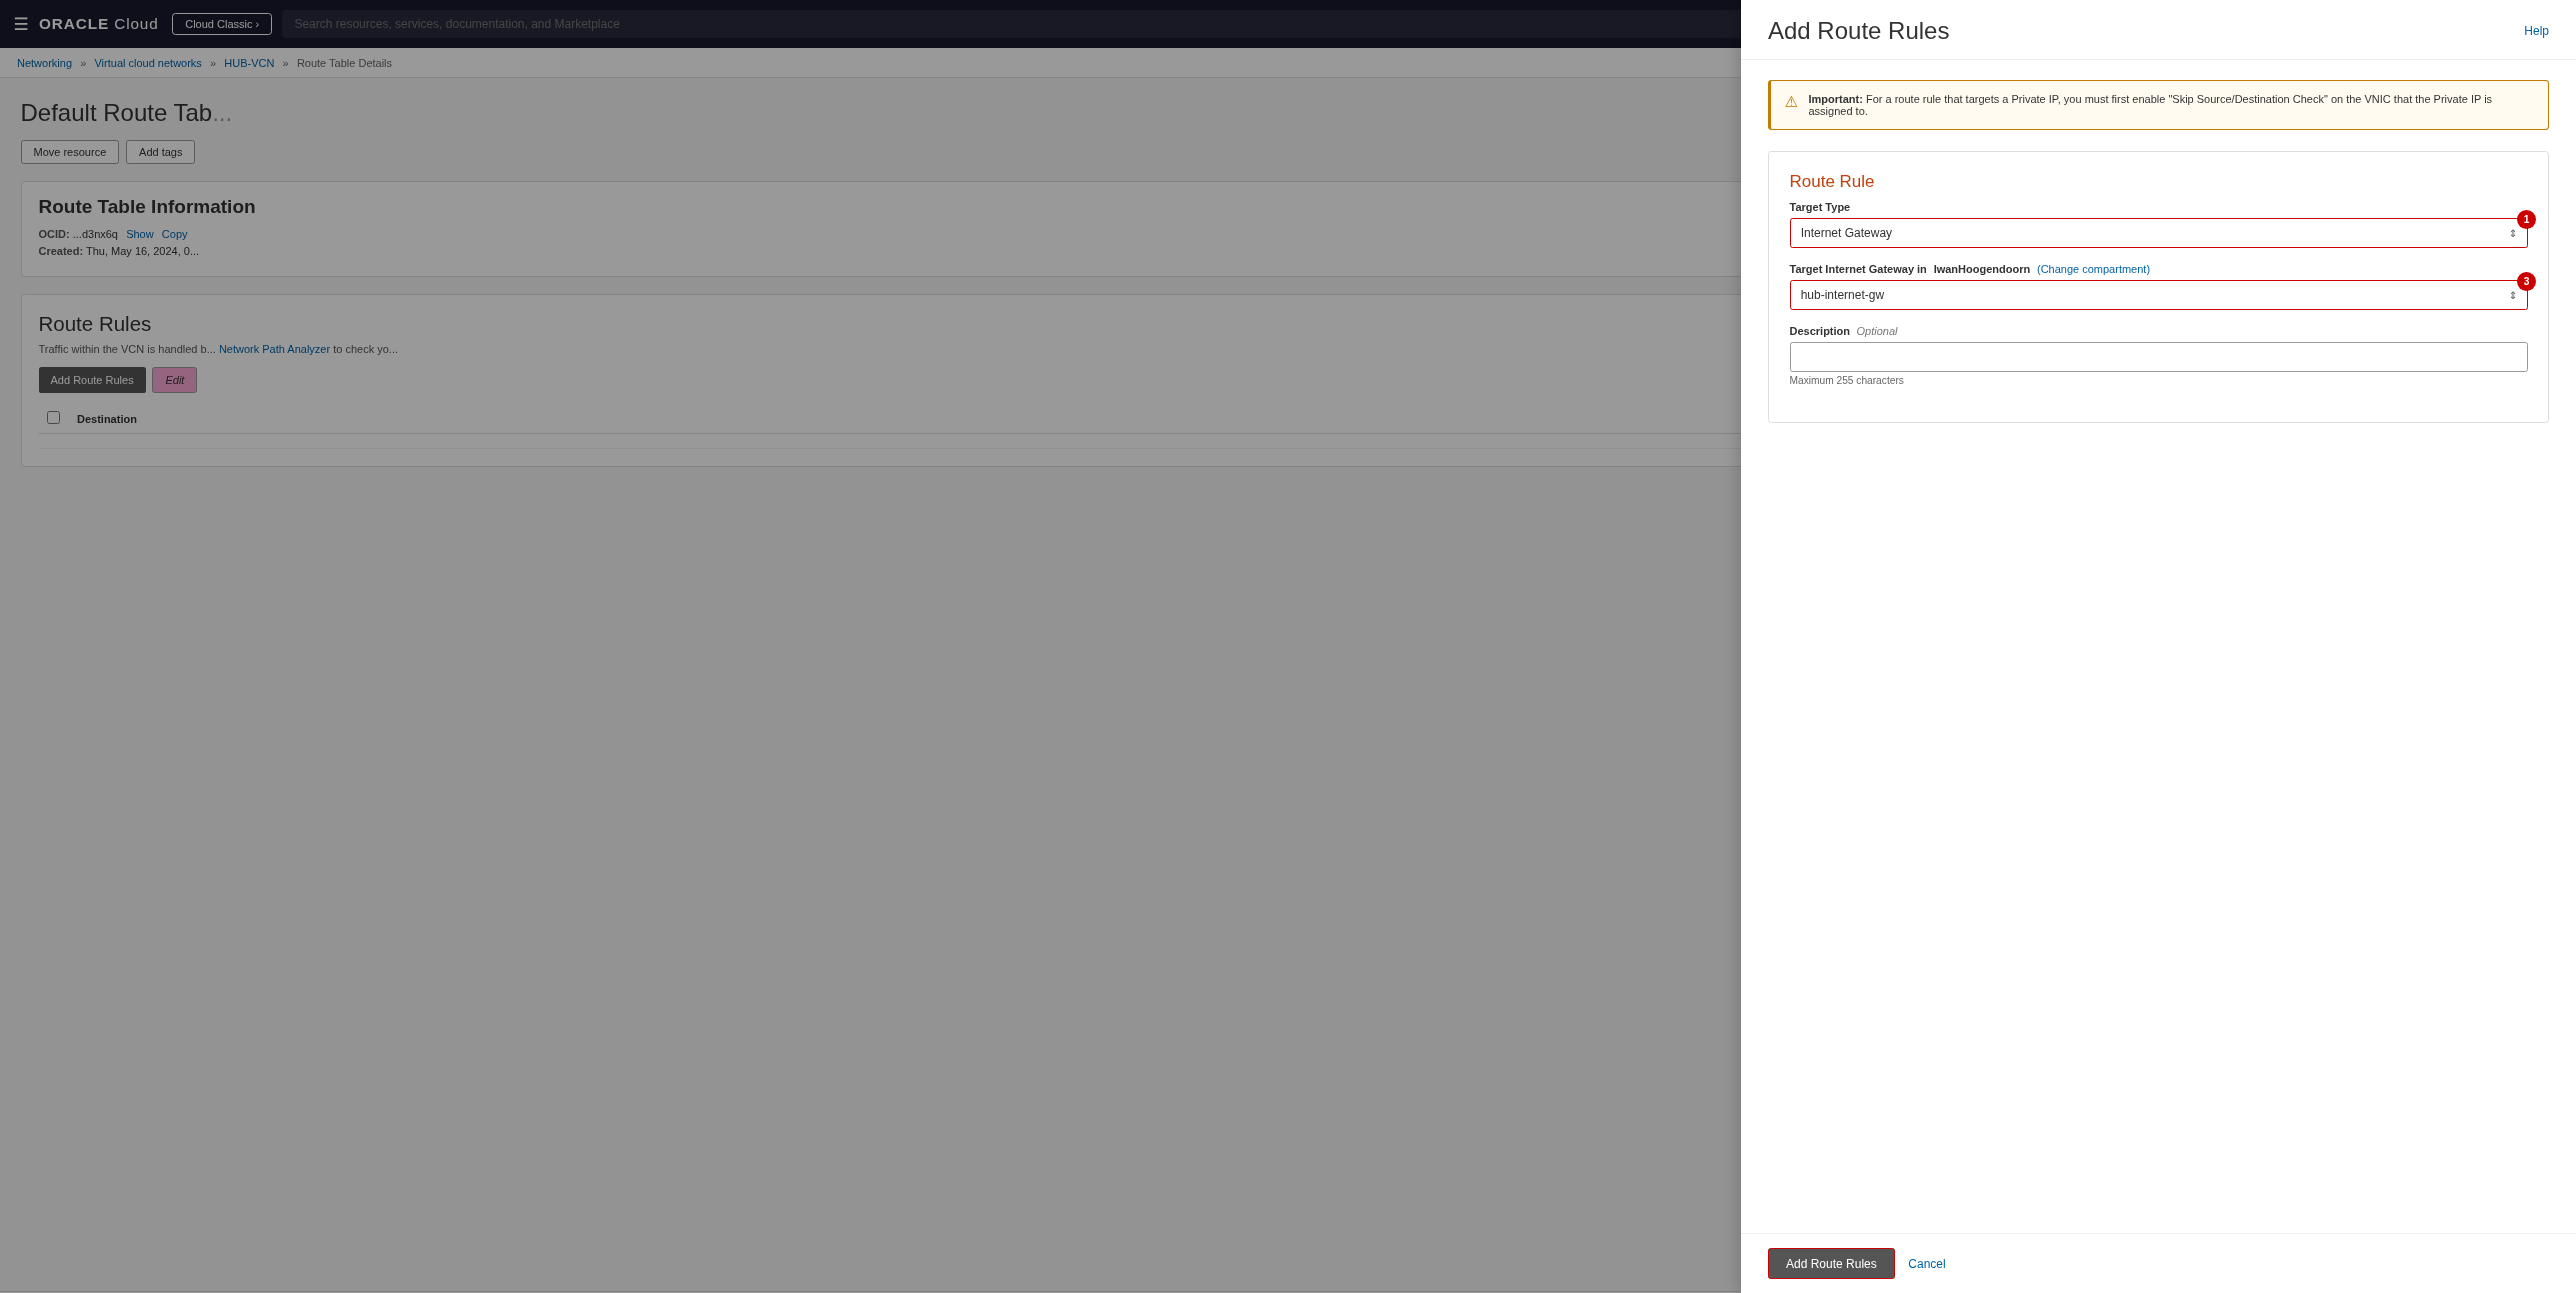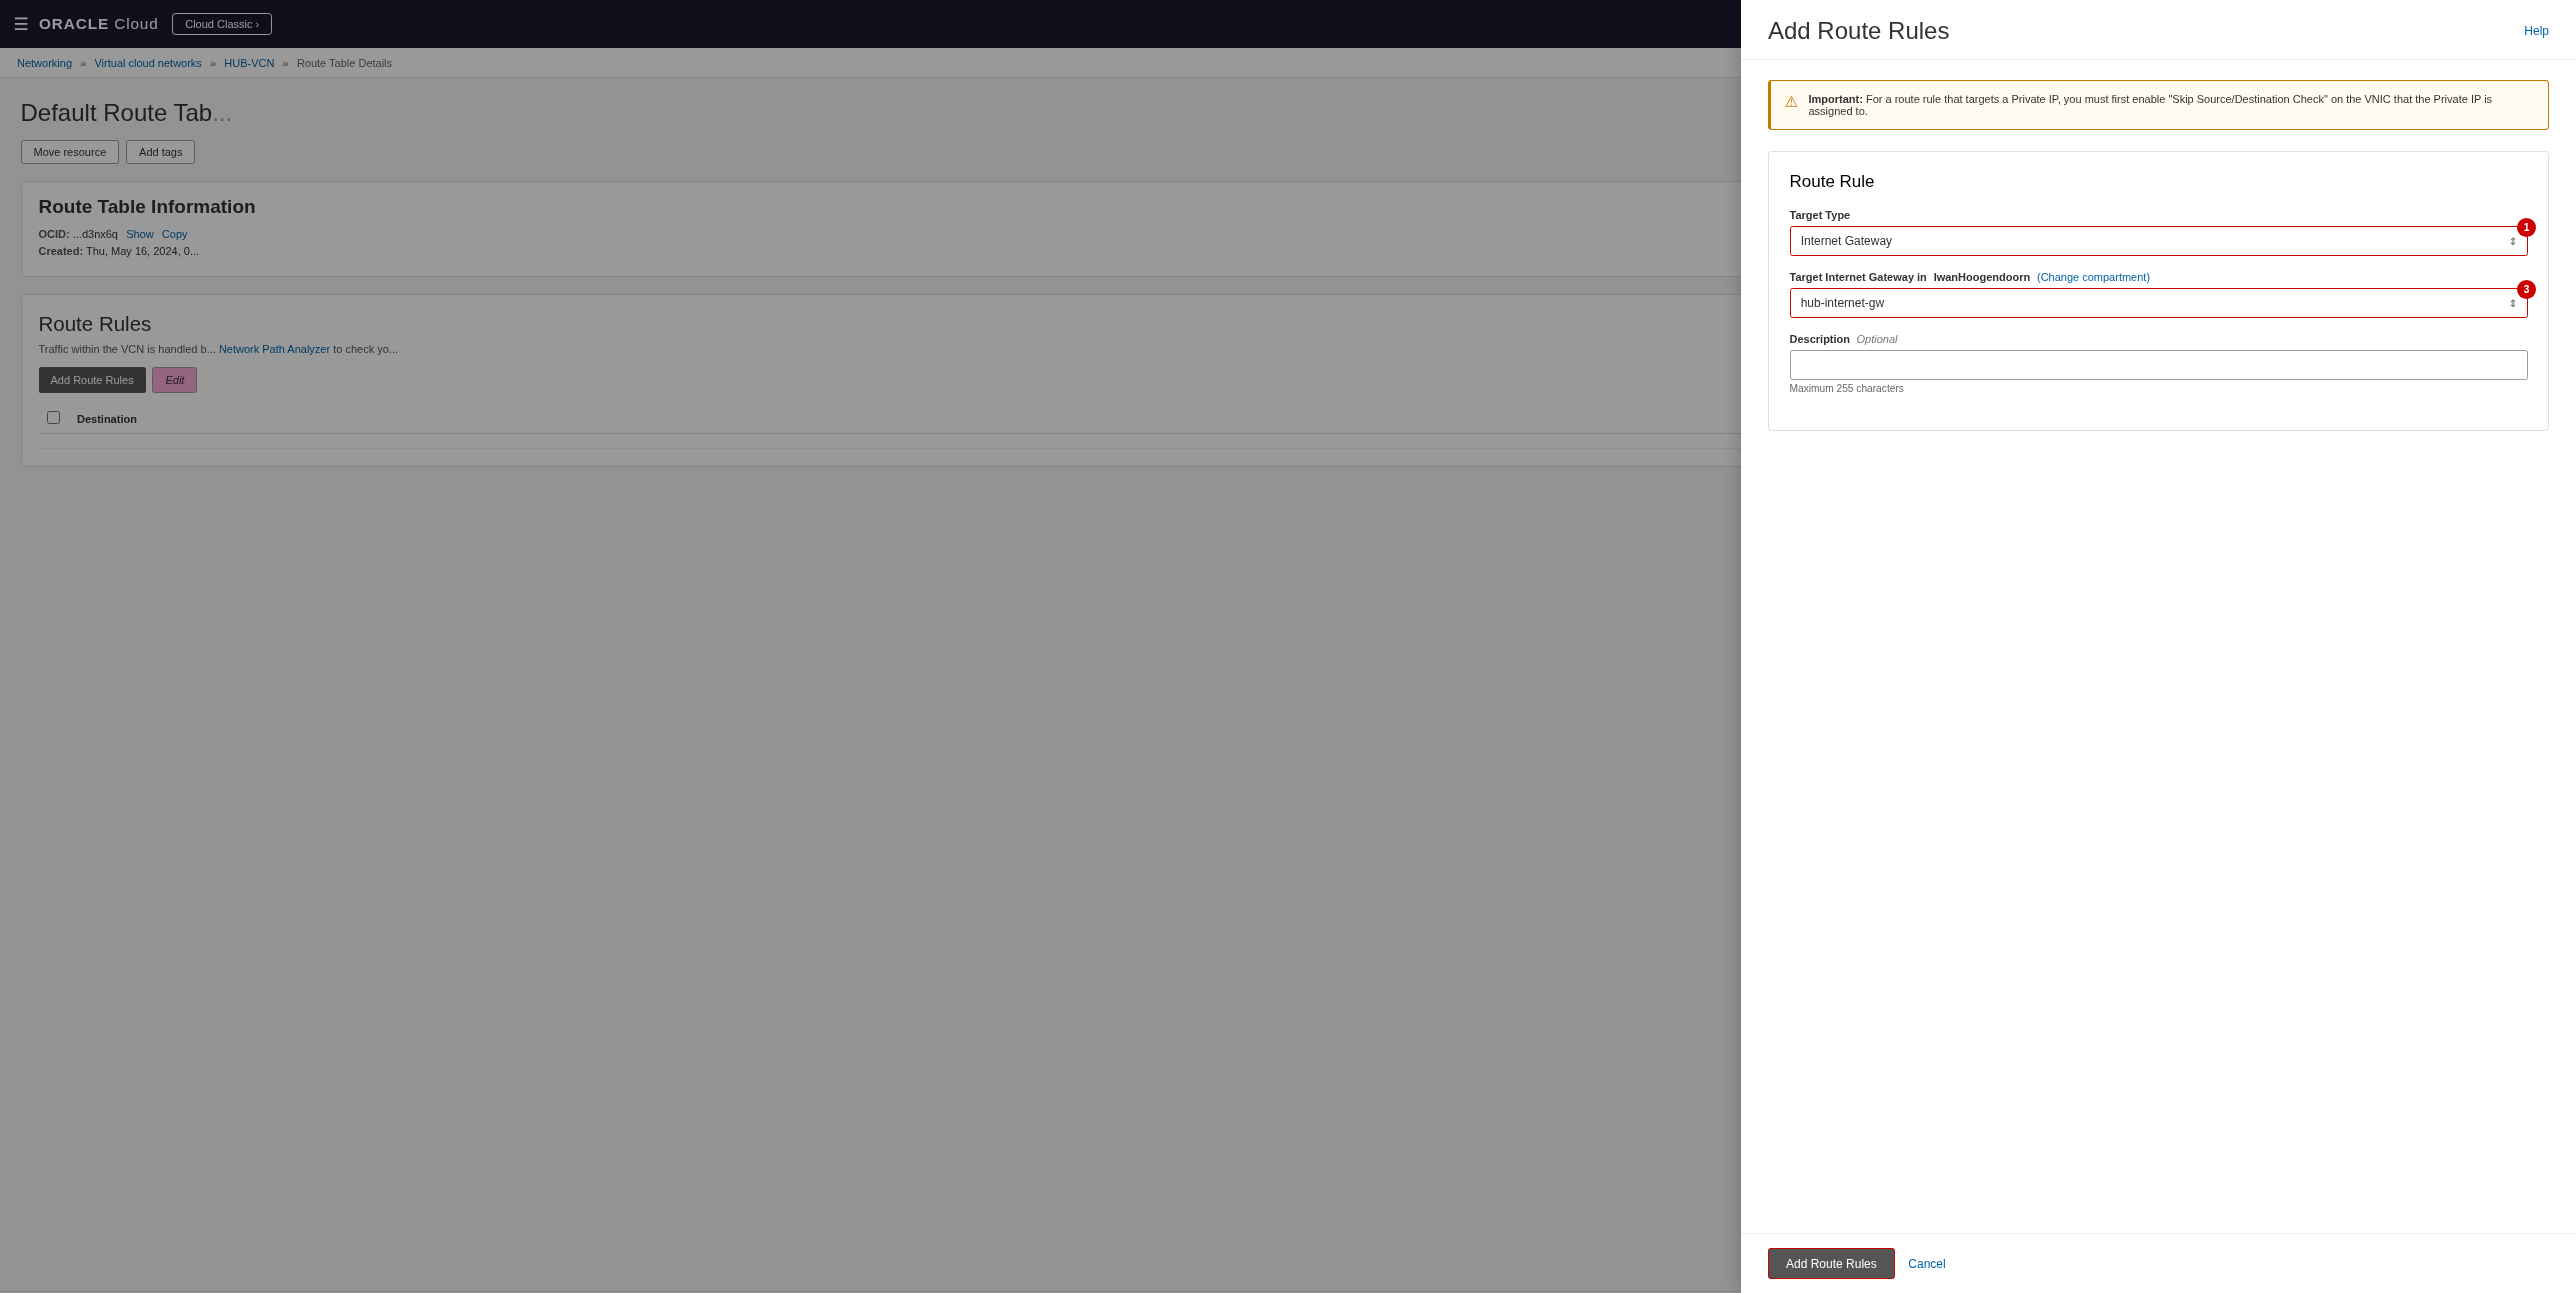--- a/index.html
+++ b/index.html
@@ -230,21 +230,21 @@
     .important-text { font-size: 11px; color: #333; }
     .important-text strong { color: #333; }
 
     
     .form-card {
       border: 0.9px solid #ddd;
       border-radius: 3.4px;
       padding: 20.5px;
       background: #fff;
     }
-    .form-card-title { font-size: 17px; font-weight: 400; margin-bottom: 17px; color: #000000; }
+    .form-card-title { font-size: 17px; font-weight: 400; margin-bottom: 9px; color: #c2410c; }
 
     .form-group { margin-bottom: 15.3px; }
     .form-label { font-size: 11px; font-weight: 600; color: #333; margin-bottom: 5.1px; display: block; }
     .form-label .optional { font-weight: 400; font-style: italic; color: #777; margin-left: 3.4px; }
 
     .form-select, .form-input {
       width: 100%;
       padding: 6.8px 10.2px;
       border: 0.9px solid #999;
       border-radius: 2.6px;
@@ -338,20 +338,21 @@
       color: #555;
     }
   </style>
 </head>
 <body>
 
 <nav class="top-nav">
   <span class="hamburger-icon">☰</span>
   <span class="oracle-logo"><span>ORACLE</span> Cloud</span>
   <button class="cloud-classic-btn">Cloud Classic ›</button>
+  <input class="search-bar" type="text" placeholder="Search resources, services, documentation, and Marketplace" style="">
   <div class="nav-right">
     <div class="nav-region">
       <span>Germany Central (Frankfurt)</span>
       <span>▾</span>
     </div>
     <span class="nav-icon">⬜</span>
     <span class="nav-icon">🔔</span>
     <span class="nav-icon">?</span>
     <span class="nav-icon">🌐</span>
     <span class="nav-icon">👤</span>

